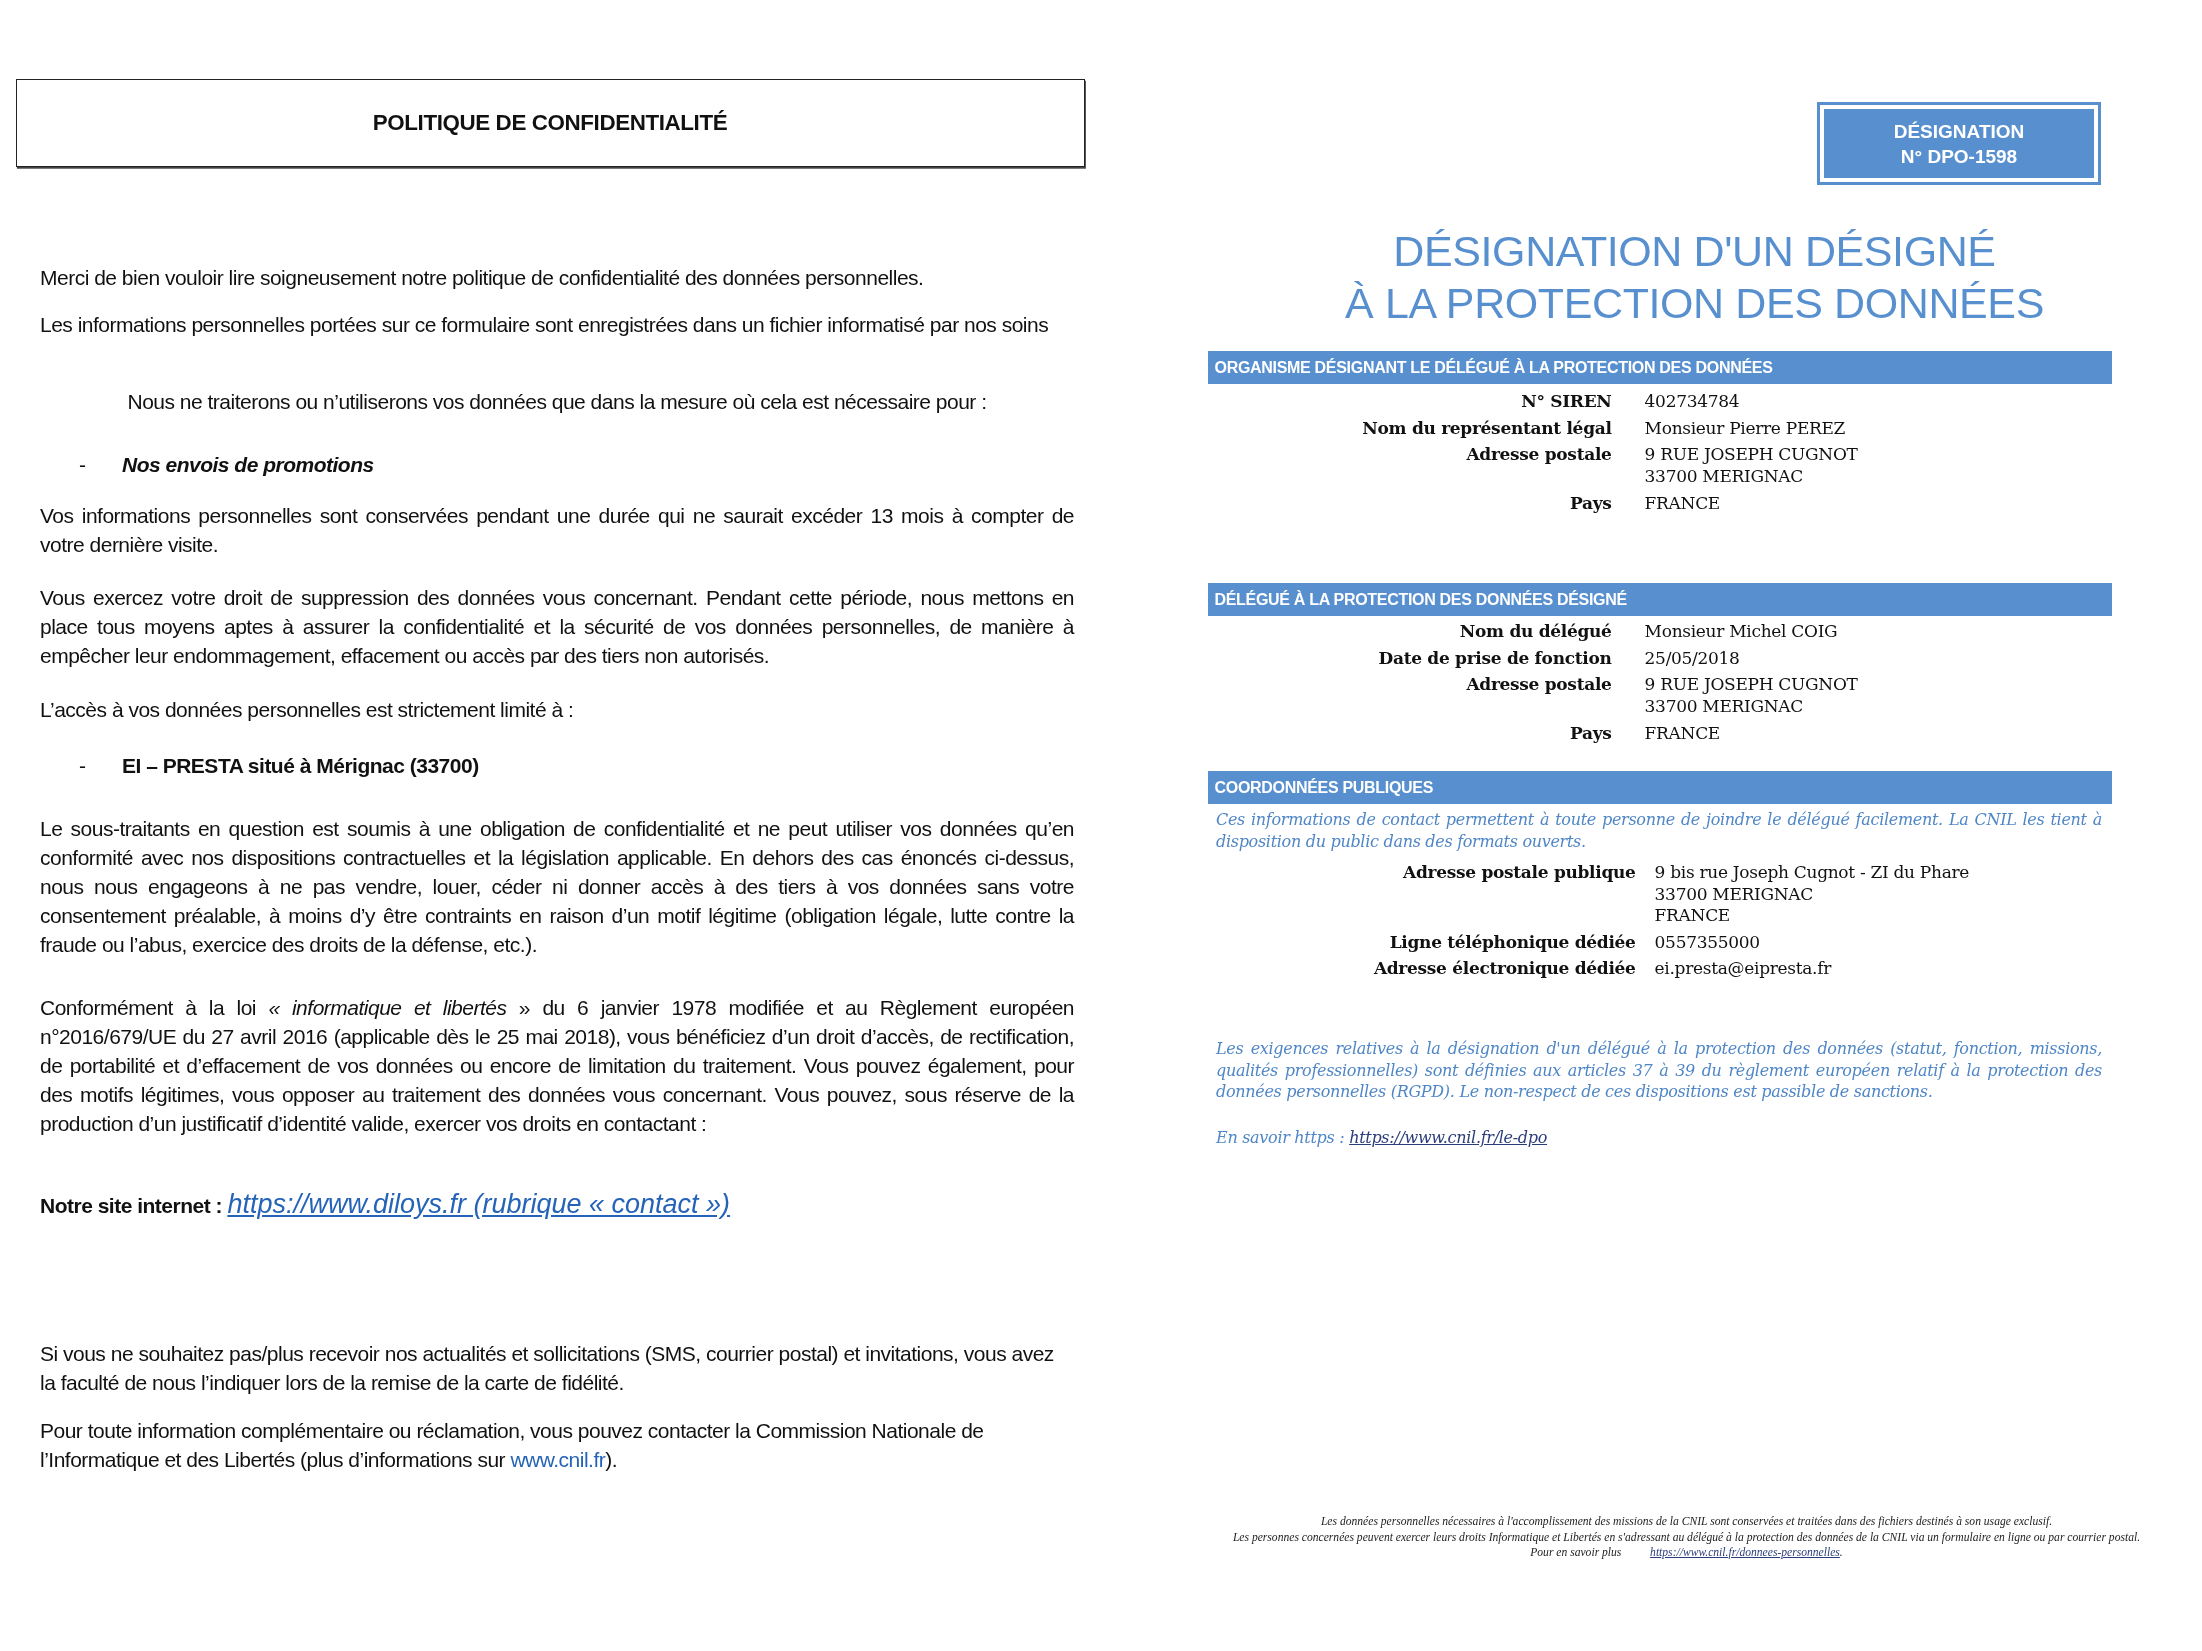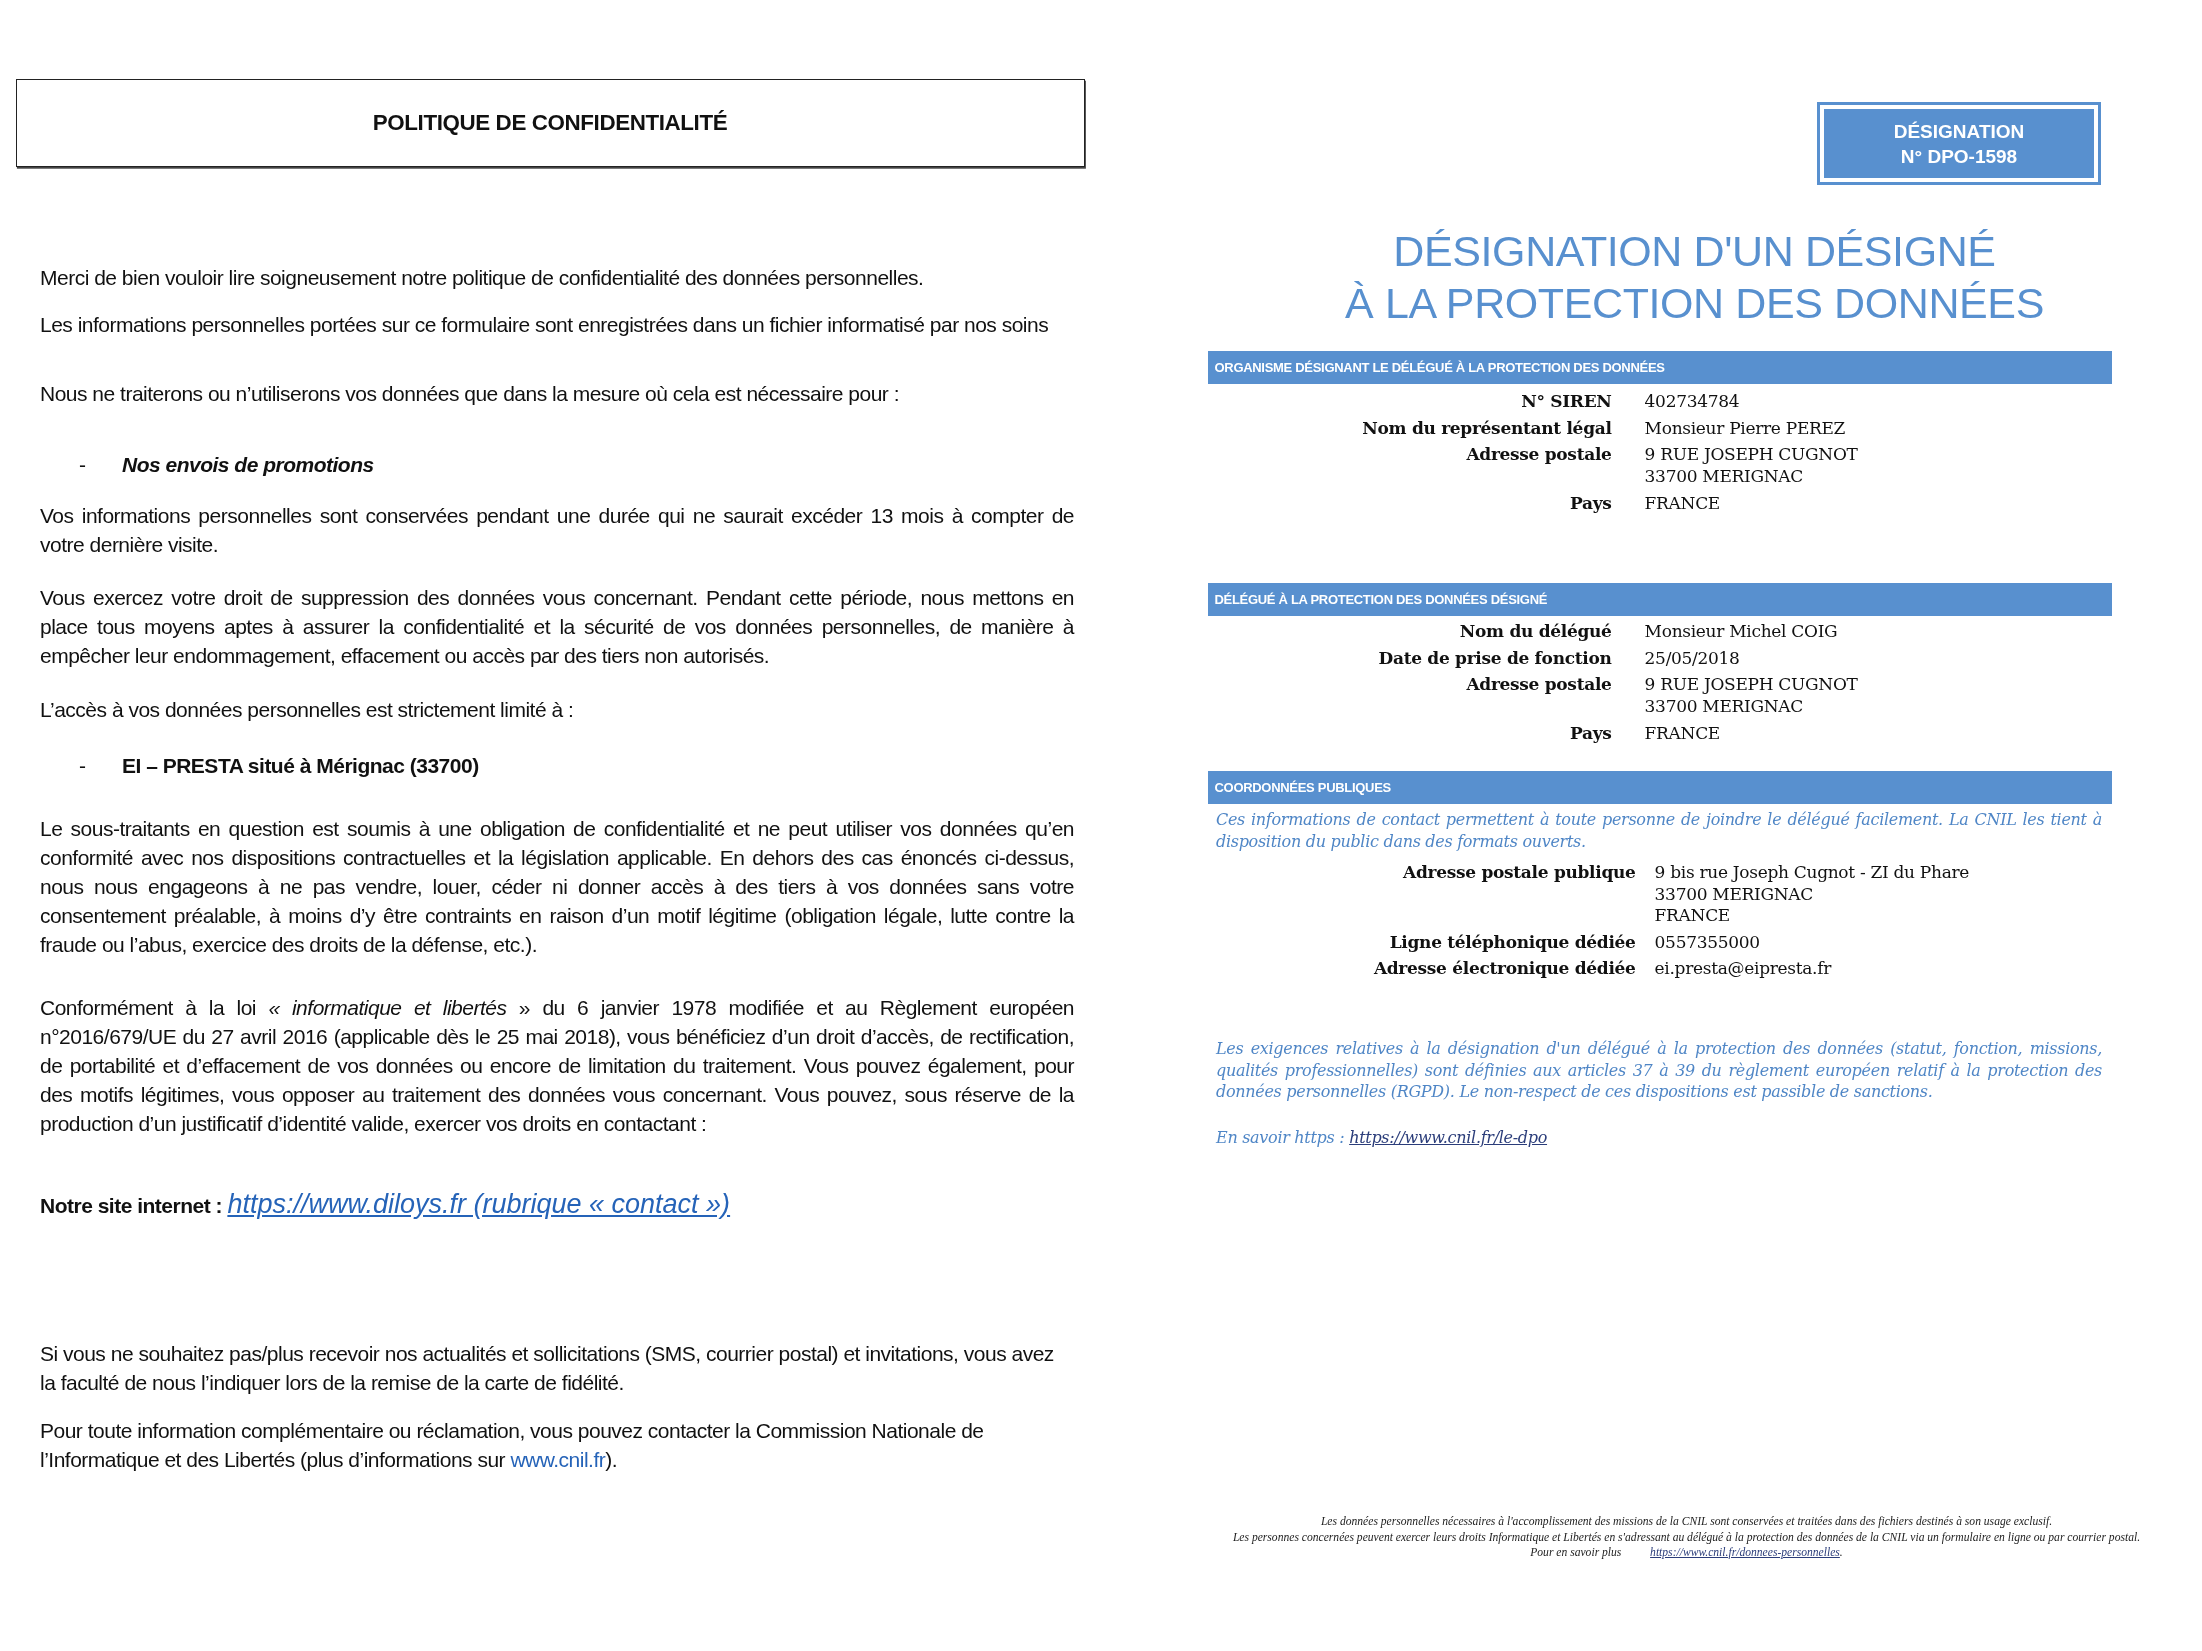--- a/index.html
+++ b/index.html
@@ -33,21 +33,21 @@
     width: 100%; height: 100%; background: #5890cf; color: #fff;
     font-family: "Liberation Sans", sans-serif; font-weight: bold; font-size: 19px;
     display: flex; flex-direction: column; align-items: center; justify-content: center; line-height: 25px;
   }
   .big-title {
     position: absolute; left: 0; top: 225px; width: 1015px; text-align: center;
     font-family: "Liberation Sans", sans-serif; color: #5890cf; font-size: 43px; line-height: 52px; letter-spacing: -0.4px;
   }
   .sec-head {
     position: absolute; left: 20.6px; width: 904px; height: 33px; background: #5890cf; color: #fff;
-    font-family: "Liberation Sans", sans-serif; font-weight: bold; font-size: 13px; line-height: 33px;
+    font-family: "Liberation Sans", sans-serif; font-weight: bold; font-size: 16px; line-height: 33px;
     padding-left: 6.9px; box-sizing: border-box; letter-spacing: -0.3px;
   }
   .rows { position: absolute; left: 20.6px; width: 903px; font-family: "DejaVu Serif", serif; font-size: 17px; }
   .row { display: flex; line-height: 21.5px; margin-bottom: 5.2px; }
   .row .k { width: 437px; text-align: right; font-weight: bold; letter-spacing: -0.3px; padding-right: 33px; box-sizing: border-box; }
   .row .v { flex: 1; letter-spacing: -0.3px; }
   .row .v div { line-height: 21.5px; }
   .rows.pub .row .k { width: 447px; padding-right: 19px; }
   .blue-ital { position: absolute; left: 29px; width: 886px; font-family: "DejaVu Serif", serif; font-style: italic; color: #4f86c6; font-size: 16px; line-height: 21.5px; letter-spacing: -0.3px; text-align: justify; }
   .blue-ital a { color: #2b3d7a; text-decoration: underline; }
@@ -60,21 +60,21 @@
 </head>
 <body>
 
 <div class="left">
   <div class="title-box">
     <span>POLITIQUE DE CONFIDENTIALITÉ</span>
   </div>
 
   <div class="ltext" style="top:263px;">Merci de bien vouloir lire soigneusement notre politique de confidentialité des données personnelles.</div>
   <div class="ltext" style="top:310px;">Les informations personnelles portées sur ce formulaire sont enregistrées dans un fichier informatisé par nos soins</div>
-  <div class="ltext" style="top:379px;">Nous ne traiterons ou n’utiliserons vos données que dans la mesure où cela est nécessaire pour :</div>
+  <div class="ltext" style="top:387px;text-align:center;">Nous ne traiterons ou n’utiliserons vos données que dans la mesure où cela est nécessaire pour :</div>
 
   <div class="bullet ital" style="top:453px;">
     <span class="dash">-</span><span class="txt">Nos envois de promotions</span>
   </div>
 
   <div class="ltext just" style="top:501px;">Vos informations personnelles sont conservées pendant une durée qui ne saurait excéder 13 mois à compter de votre dernière visite.</div>
   <div class="ltext just" style="top:583px;">Vous exercez votre droit de suppression des données vous concernant. Pendant cette période, nous mettons en place tous moyens aptes à assurer la confidentialité et la sécurité de vos données personnelles, de manière à empêcher leur endommagement, effacement ou accès par des tiers non autorisés.</div>
   <div class="ltext" style="top:695px;">L’accès à vos données personnelles est strictement limité à :</div>
 
   <div class="bullet" style="top:754px;">

